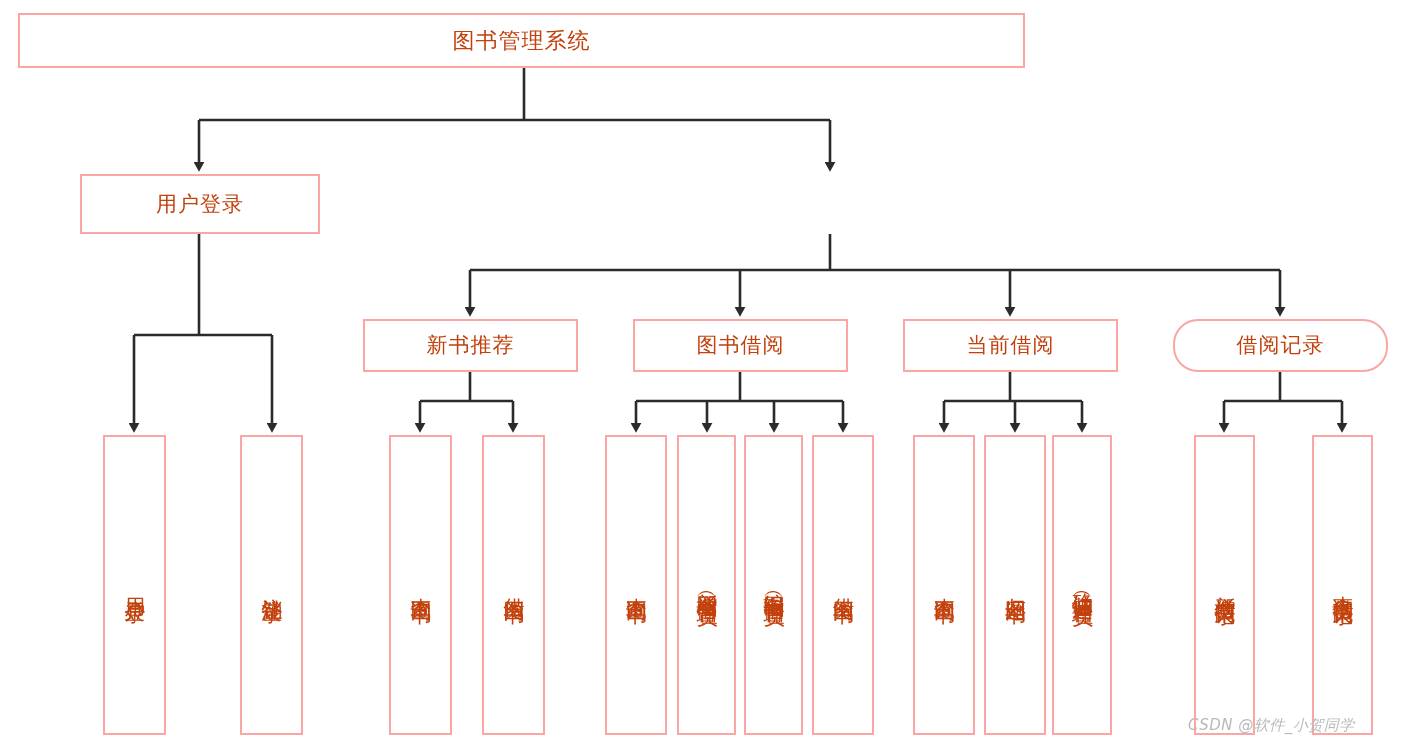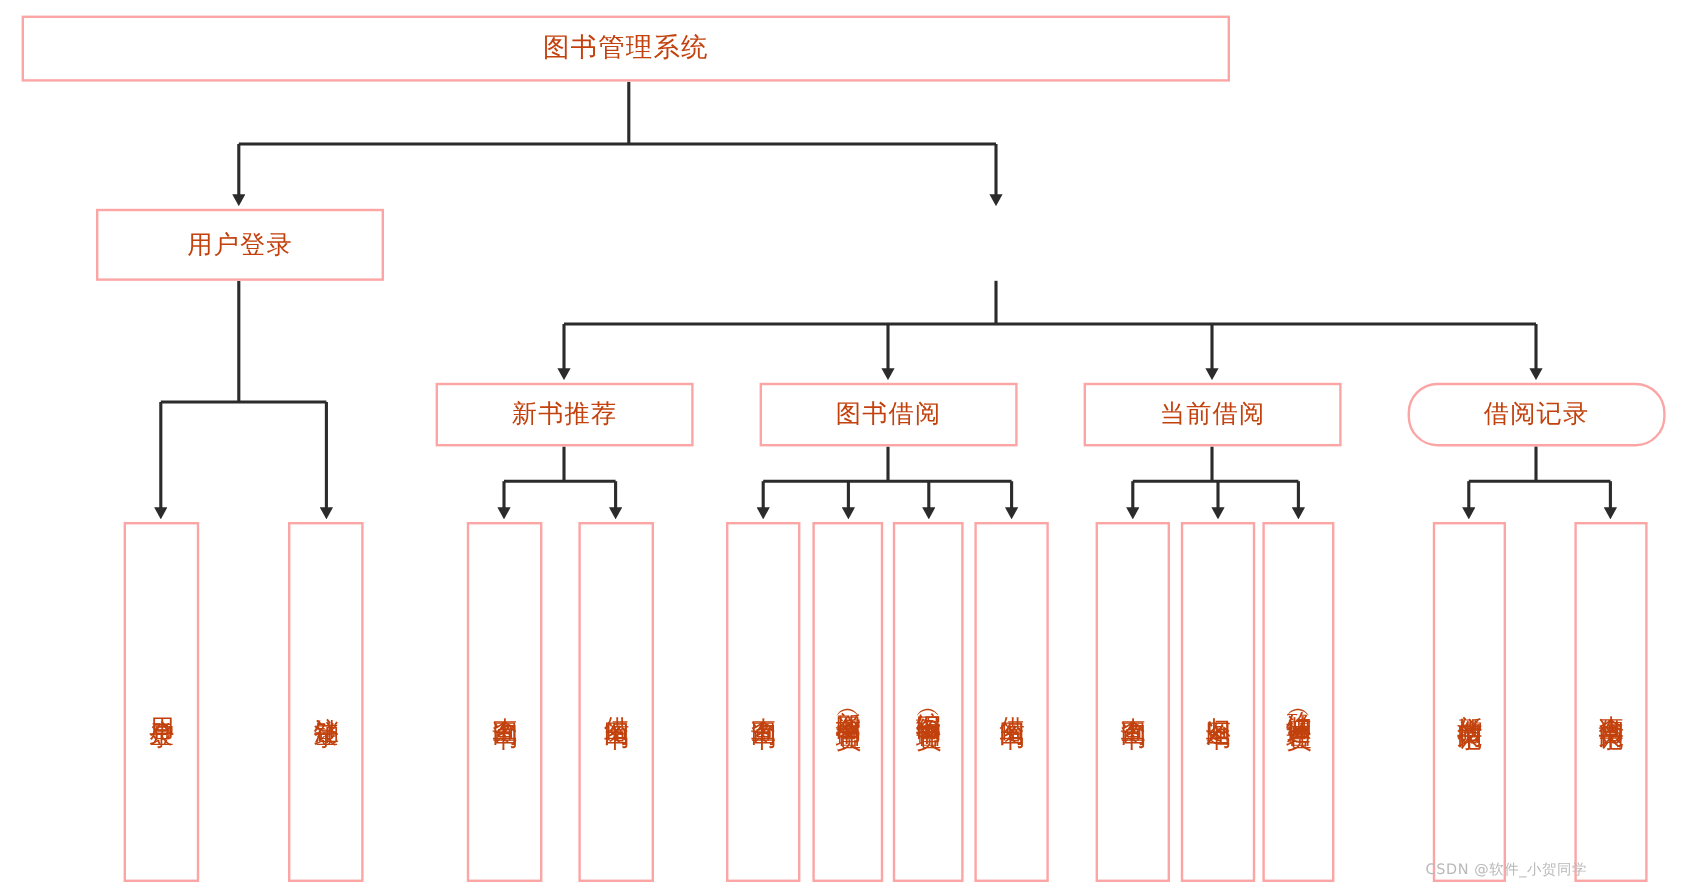--- a/index.html
+++ b/index.html
@@ -53,24 +53,25 @@
     text-orientation: upright;
     white-space: normal;
     text-align: center;
   }
   .node.root {
     font-size: 22px;
   }
   .watermark {
     position: absolute;
     color: #b9b9b9;
-    font-size: 12px;
+    font-size: 15px;
     letter-spacing: 0.5px;
     white-space: nowrap;
     user-select: none;
+    font-style: italic;
   }
 </style>
 </head>
 <body>
 
 <div id="canvas">
 
   <svg id="edges" viewBox="0 0 1405 747" xmlns="http://www.w3.org/2000/svg">
     <defs>
       <marker id="arrow" markerWidth="10" markerHeight="11" refX="1.2" refY="5.5" orient="auto" markerUnits="userSpaceOnUse">

